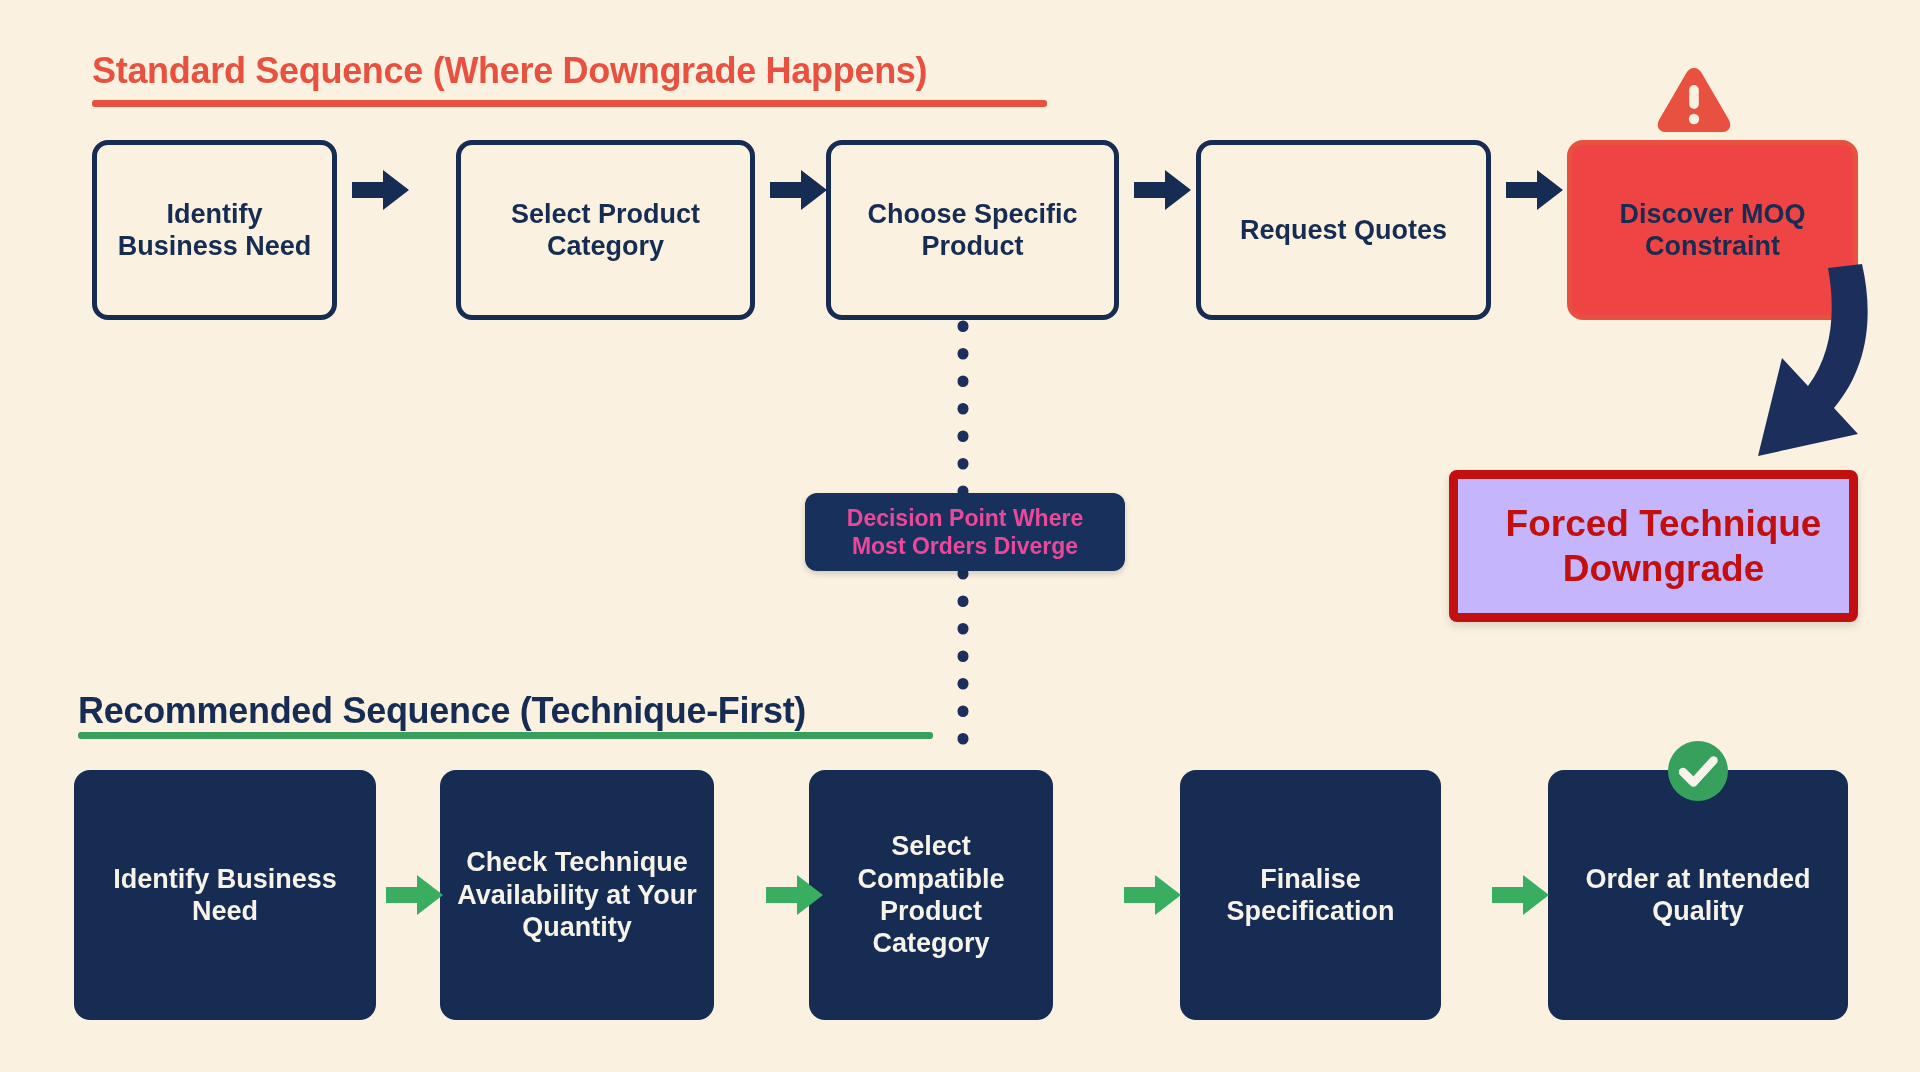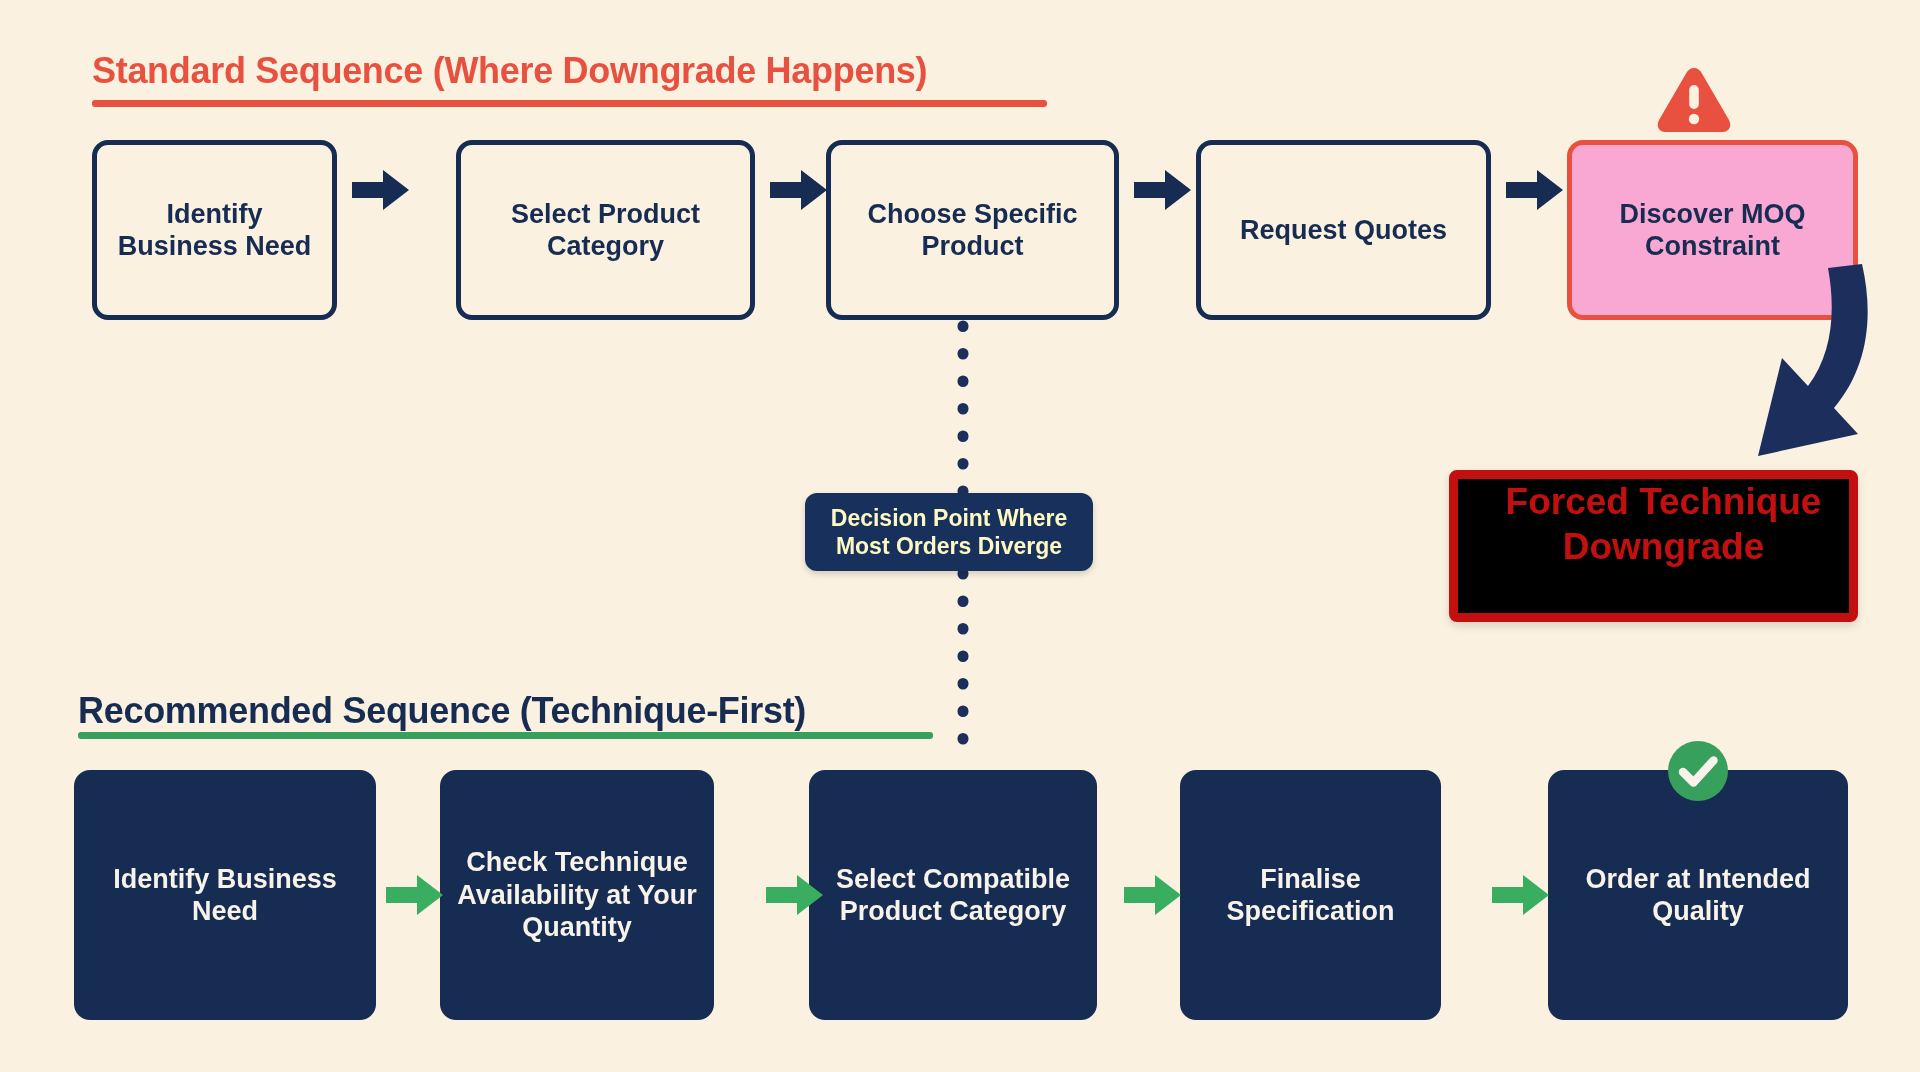--- a/index.html
+++ b/index.html
@@ -73,21 +73,21 @@
   .box-outline {
     background: #FAF1E0;
     border: 5px solid #162C52;
     color: #162C52;
     font-size: 27px;
     top: 140px;
     height: 180px;
   }
   
   .box-outline-warn {
-    background: #f9a8d4;
+    background: #ef4444;
     border: 5px solid #E8513F;
     color: #162C52;
     font-size: 27px;
     top: 140px;
     height: 180px;
   }
 
   
   .box-solid {
     background: #162C52;
@@ -116,29 +116,29 @@
     width: 12px;
     height: 452px;
   }
   #dotted-line svg { display: block; }
 
   
   #decision-pill {
     position: absolute;
     left: 805px;
     top: 493px;
-    width: 288px;
+    width: 320px;
     height: 78px;
     background: #17305C;
     border-radius: 12px;
     display: flex;
     align-items: center;
     justify-content: center;
     text-align: center;
-    color: #fef9c3;
+    color: #ec4899;
     font-size: 23px;
     font-weight: bold;
     line-height: 1.22;
     box-shadow: 0 3px 6px rgba(0,0,0,0.16);
   }
 
   
   #warning-icon {
     position: absolute;
     left: 1655px;
@@ -170,24 +170,25 @@
   #curved-arrow svg { display: block; }
 
   
   #outcome-box {
     position: absolute;
     left: 1449px;
     top: 470px;
     width: 409px;
     height: 152px;
     box-sizing: border-box;
-    background: #000000;
+    background: #c4b5fd;
     border: 9px solid #C20F0F;
     border-radius: 8px;
     display: flex;
+    align-items: center;
     justify-content: center;
     text-align: center;
     color: #C20F0F;
     font-size: 37px;
     font-weight: bold;
     line-height: 1.22;
     box-shadow: 0 4px 9px rgba(0,0,0,0.13);
     padding-left: 20px;
   }
 </style>
@@ -278,21 +279,21 @@
 
   <div class="section-title" id="title-recommended">Recommended Sequence (Technique-First)</div>
   <div class="title-rule" id="rule-recommended"></div>
 
   <div class="flow-box box-solid" style="left:74px;   width:302px;">
     <span class="box-label">Identify Business Need</span>
   </div>
   <div class="flow-box box-solid" style="left:440px;  width:274px;">
     <span class="box-label">Check Technique Availability at Your Quantity</span>
   </div>
-  <div class="flow-box box-solid" style="left:809px;  width:288px;">
+  <div class="flow-box box-solid" style="left:809px;  width:244px;">
     <span class="box-label">Select Compatible Product Category</span>
   </div>
   <div class="flow-box box-solid" style="left:1180px; width:261px;">
     <span class="box-label">Finalise Specification</span>
   </div>
   <div class="flow-box box-solid" style="left:1548px; width:300px;">
     <span class="box-label">Order at Intended Quality</span>
   </div>
 
   <div id="success-icon">

